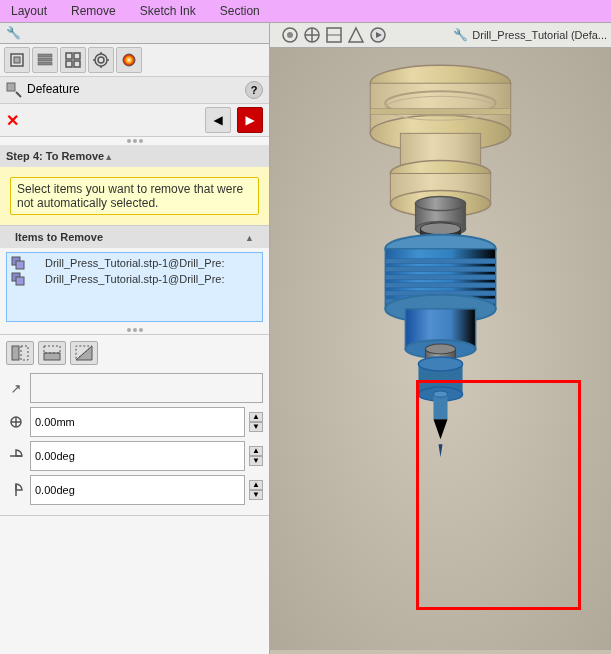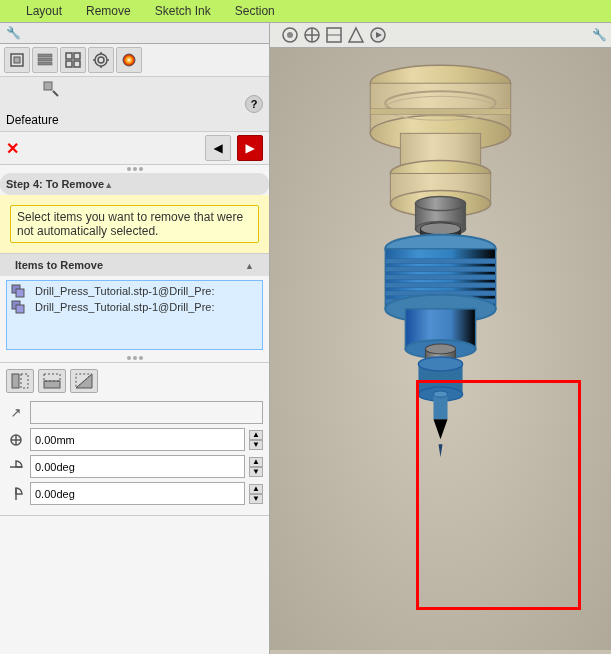--- a/index.html
+++ b/index.html
@@ -1,23 +1,23 @@
 <!DOCTYPE html>
 <html><head>
   <meta charset="utf-8">
   <style>
     * { box-sizing: border-box; margin: 0; padding: 0; font-family: 'Segoe UI', Arial, sans-serif; font-size: 12px; }
     body { width: 611px; height: 654px; overflow: hidden; background: #d4d0c8; }
 
     
     .menu-bar {
       display: flex;
-      background: #bef264;
+      background: #f0abfc;
       border-bottom: 1px solid #aaa;
-      padding: 2px 20px;
+      padding: 2px 5px;
       gap: 12px;
     }
     .menu-item {
       padding: 2px 6px;
       cursor: pointer;
       color: #333;
     }
 
     
     .main-container {
@@ -134,21 +134,20 @@
     
     .section {
       border-bottom: 1px solid #ccc;
     }
     .section-header {
       display: flex;
       align-items: center;
       padding: 4px 6px;
       background: #e0e0e0;
       cursor: pointer;
-      border-radius: 10px;
     }
     .section-header-title {
       font-weight: bold;
       font-size: 11px;
       color: #333;
     }
     .section-content {
       padding: 6px;
       background: #fef9c3;
     }
@@ -176,21 +175,21 @@
     .items-list-box {
       margin: 4px 6px;
       border: 1px solid #7abcff;
       background: #daeeff;
       min-height: 70px;
       padding: 2px;
     }
     .items-list-item {
       display: flex;
       align-items: center;
-      gap: 10px;
+      gap: 20px;
       padding: 1px 2px;
       font-size: 11px;
       color: #333;
     }
 
     
     .section-view-content {
       padding: 6px;
     }
     .sv-buttons {
@@ -222,21 +221,21 @@
       width: 20px;
       height: 20px;
       display: flex;
       align-items: center;
       justify-content: center;
       font-size: 13px;
       color: #555;
     }
     .input-field {
       flex: 1;
-      height: 23px;
+      height: 30px;
       border: 1px solid #aaa;
       padding: 1px 4px;
       font-size: 11px;
       background: white;
     }
     .input-spinner {
       display: flex;
       flex-direction: column;
       width: 14px;
     }
@@ -389,21 +388,21 @@
               <stop offset="100%" stop-color="#c00"></stop>
             </radialGradient>
           </defs>
         </svg>
       </div>
     </div>
 
     <div class="property-panel">
 
       <div class="panel-header">
-        <div style="display:flex;align-items:flex-end;gap:16px;flex-direction:column;">
+        <div style="display:flex;align-items:flex-start;gap:5px;">
           <svg width="16" height="16" viewBox="0 0 16 16">
             <rect x="1" y="1" width="8" height="8" fill="#aaa" stroke="#666" stroke-width="1"></rect>
             <line x1="10" y1="10" x2="15" y2="15" stroke="#555" stroke-width="2"></line>
           </svg>
           <span>Defeature</span>
         </div>
         <div class="panel-help-btn">?</div>
       </div>
 
       <div class="action-row">
@@ -562,20 +561,21 @@
         <polygon points="10,3 17,17 3,17" fill="none" stroke="#666" stroke-width="1.5"></polygon>
       </svg>
       <svg width="20" height="20" viewBox="0 0 20 20">
         <circle cx="10" cy="10" r="7" fill="#e0e0e0" stroke="#666" stroke-width="1.5"></circle>
         <polygon points="8,7 14,10 8,13" fill="#666"></polygon>
       </svg>
 
       <span style="flex:1;"></span>
       <div class="component-name" style="position:static;">
         <span>🔧</span>
+        <span style="font-size:11px;color:#333;">Drill_Press_Tutorial (Defa...</span>
       </div>
     </div>
 
     <div class="view-area">
       <svg class="model-svg" viewBox="0 0 340 600" xmlns="http://www.w3.org/2000/svg">
 
         <defs>
           <radialGradient id="bgGrad" cx="50%" cy="50%" r="70%">
             <stop offset="0%" stop-color="#d0c8b8"></stop>
             <stop offset="100%" stop-color="#b0a898"></stop>

